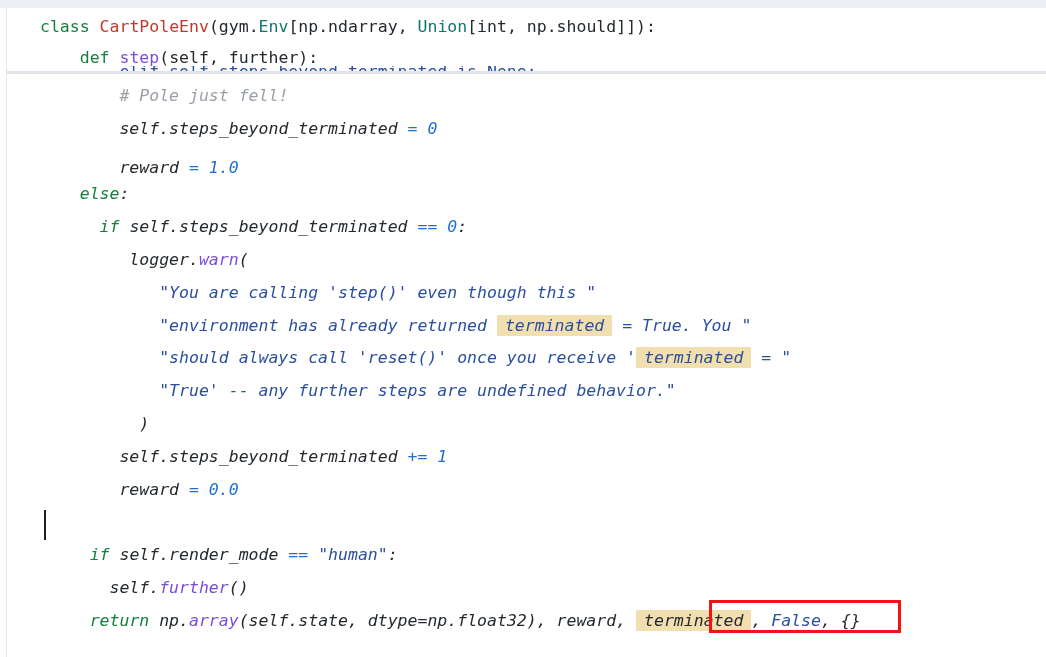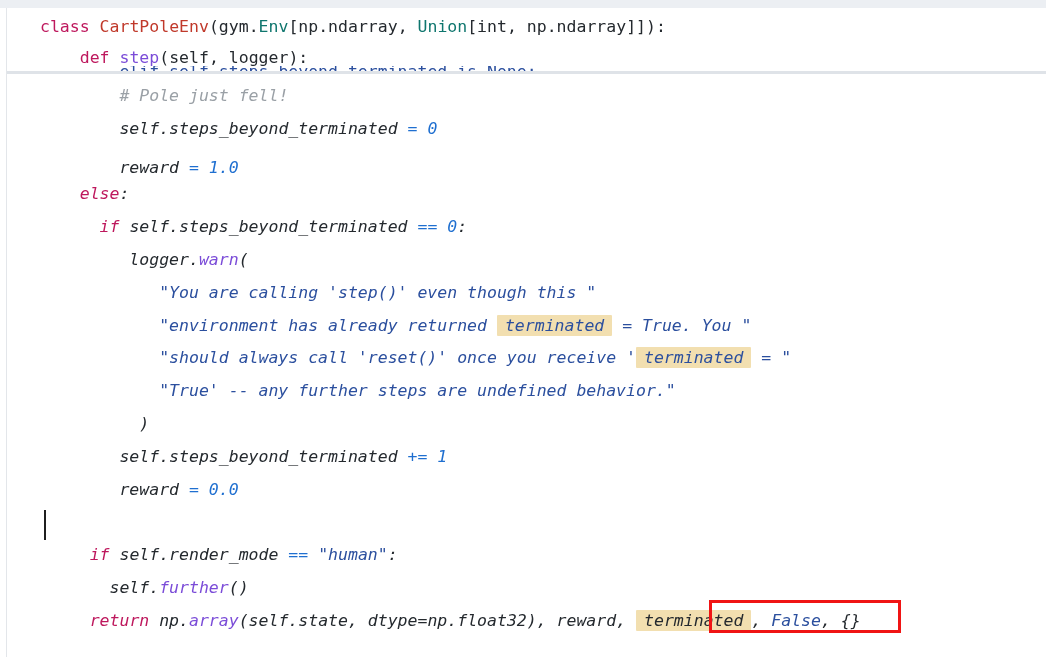--- a/index.html
+++ b/index.html
@@ -85,21 +85,21 @@
     left: 0;
     height: 32px;
     line-height: 32px;
     font-family: "DejaVu Sans Mono", "Liberation Mono", monospace;
     font-size: 16.5px;
     white-space: pre;
     color: #24292e;
   }
 
   
-  .kw       { color: #be185d; }
+  .kw       { color: #15803d; }
   .cls      { color: #c0392b; }            
   .typ      { color: #0f766e; }            
   .fn       { color: #7b4cd8; }            
   .num      { color: #1f6fd0; }            
   .op       { color: #1f6fd0; }
   .str      { color: #2b4f9e; }            
   .cmt      { color: #9aa0a6; }            
   .pln      { color: #24292e; }
 
   
@@ -139,22 +139,22 @@
 </head>
 <body>
 
 <div id="screenshot">
 
   <div class="top-strip"></div>
   <div class="left-rule"></div>
 
   <div class="sticky-header">
     <div id="sticky-lines">
-        <div class="hline" style="top: 3px; left: 33px;"><span class="kw">class </span><span class="cls">CartPoleEnv</span><span class="pln">(gym.</span><span class="typ">Env</span><span class="pln">[np.ndarray, </span><span class="typ">Union</span><span class="pln">[int, np.ndarray]]):</span></div>
-        <div class="hline" style="top: 34px; left: 33px;"><span class="pln">    </span><span class="kw">def </span><span class="fn">step</span><span class="pln">(self, logger):</span></div>
+        <div class="hline" style="top: 3px; left: 33px;"><span class="kw">class </span><span class="cls">CartPoleEnv</span><span class="pln">(gym.</span><span class="typ">Env</span><span class="pln">[np.ndarray, </span><span class="typ">Union</span><span class="pln">[int, np.should]]):</span></div>
+        <div class="hline" style="top: 34px; left: 33px;"><span class="pln">    </span><span class="kw">def </span><span class="fn">step</span><span class="pln">(self, further):</span></div>
       </div>
     <div id="clipped-line-holder">
         <div style="position: absolute; left: 0px; top: 58px; height: 8px; width: 1039px; overflow: hidden;">
           <div class="hline" style="position: absolute; left: 112.44px; top: -10px; color: rgb(43, 79, 158);">elif self.steps_beyond_terminated is None:</div>
         </div>
       </div>
     <div class="divider"></div>
   </div>
 
   <div class="code-body">

